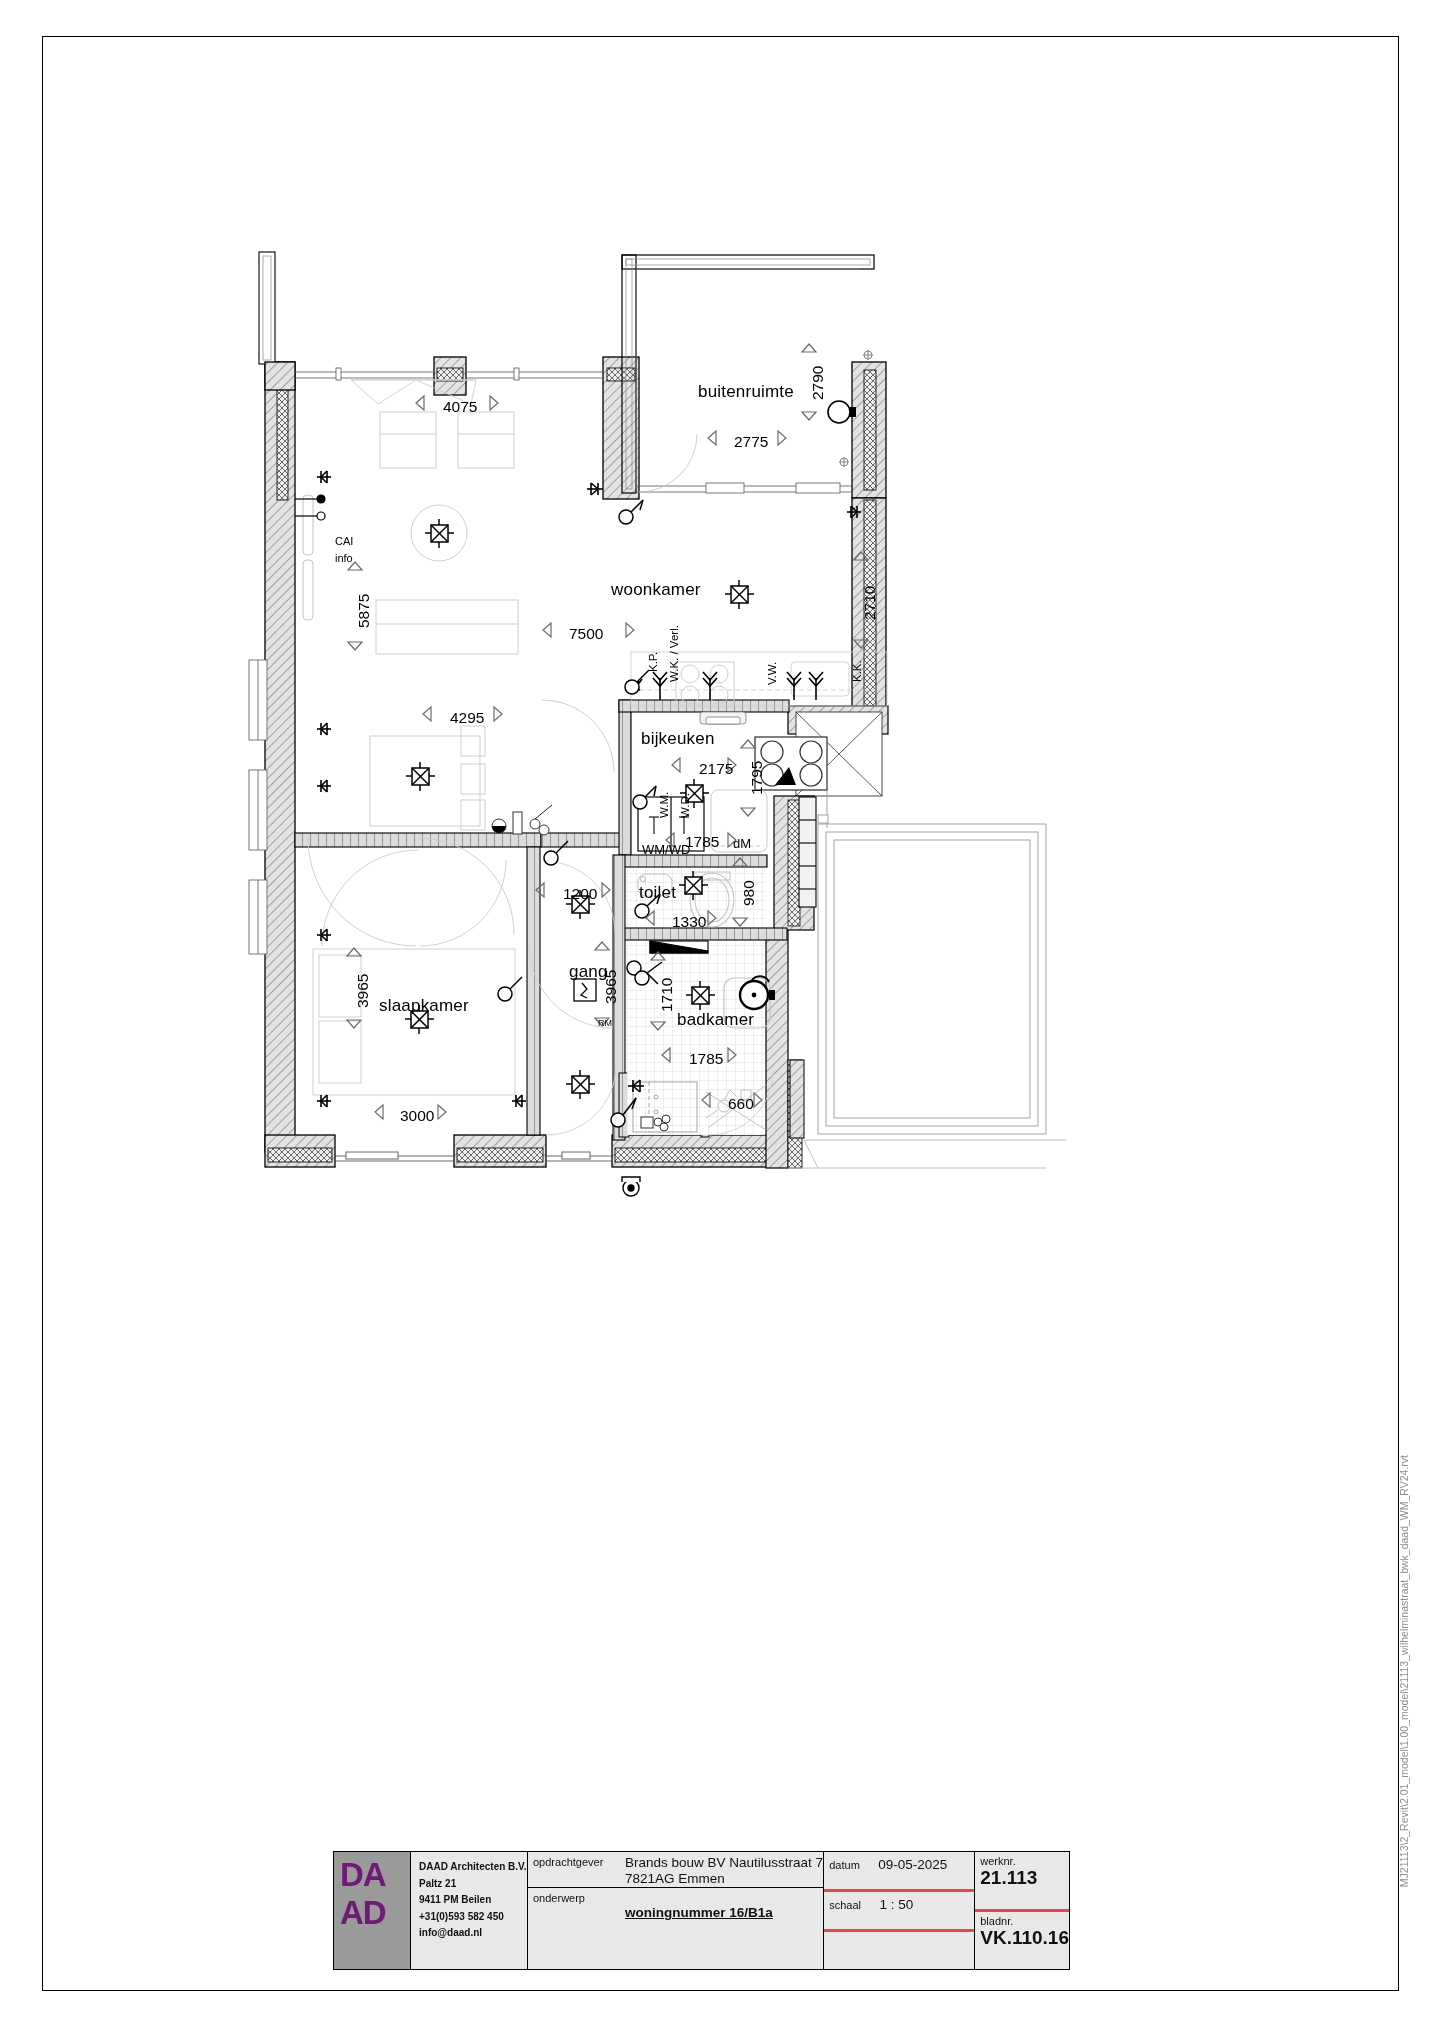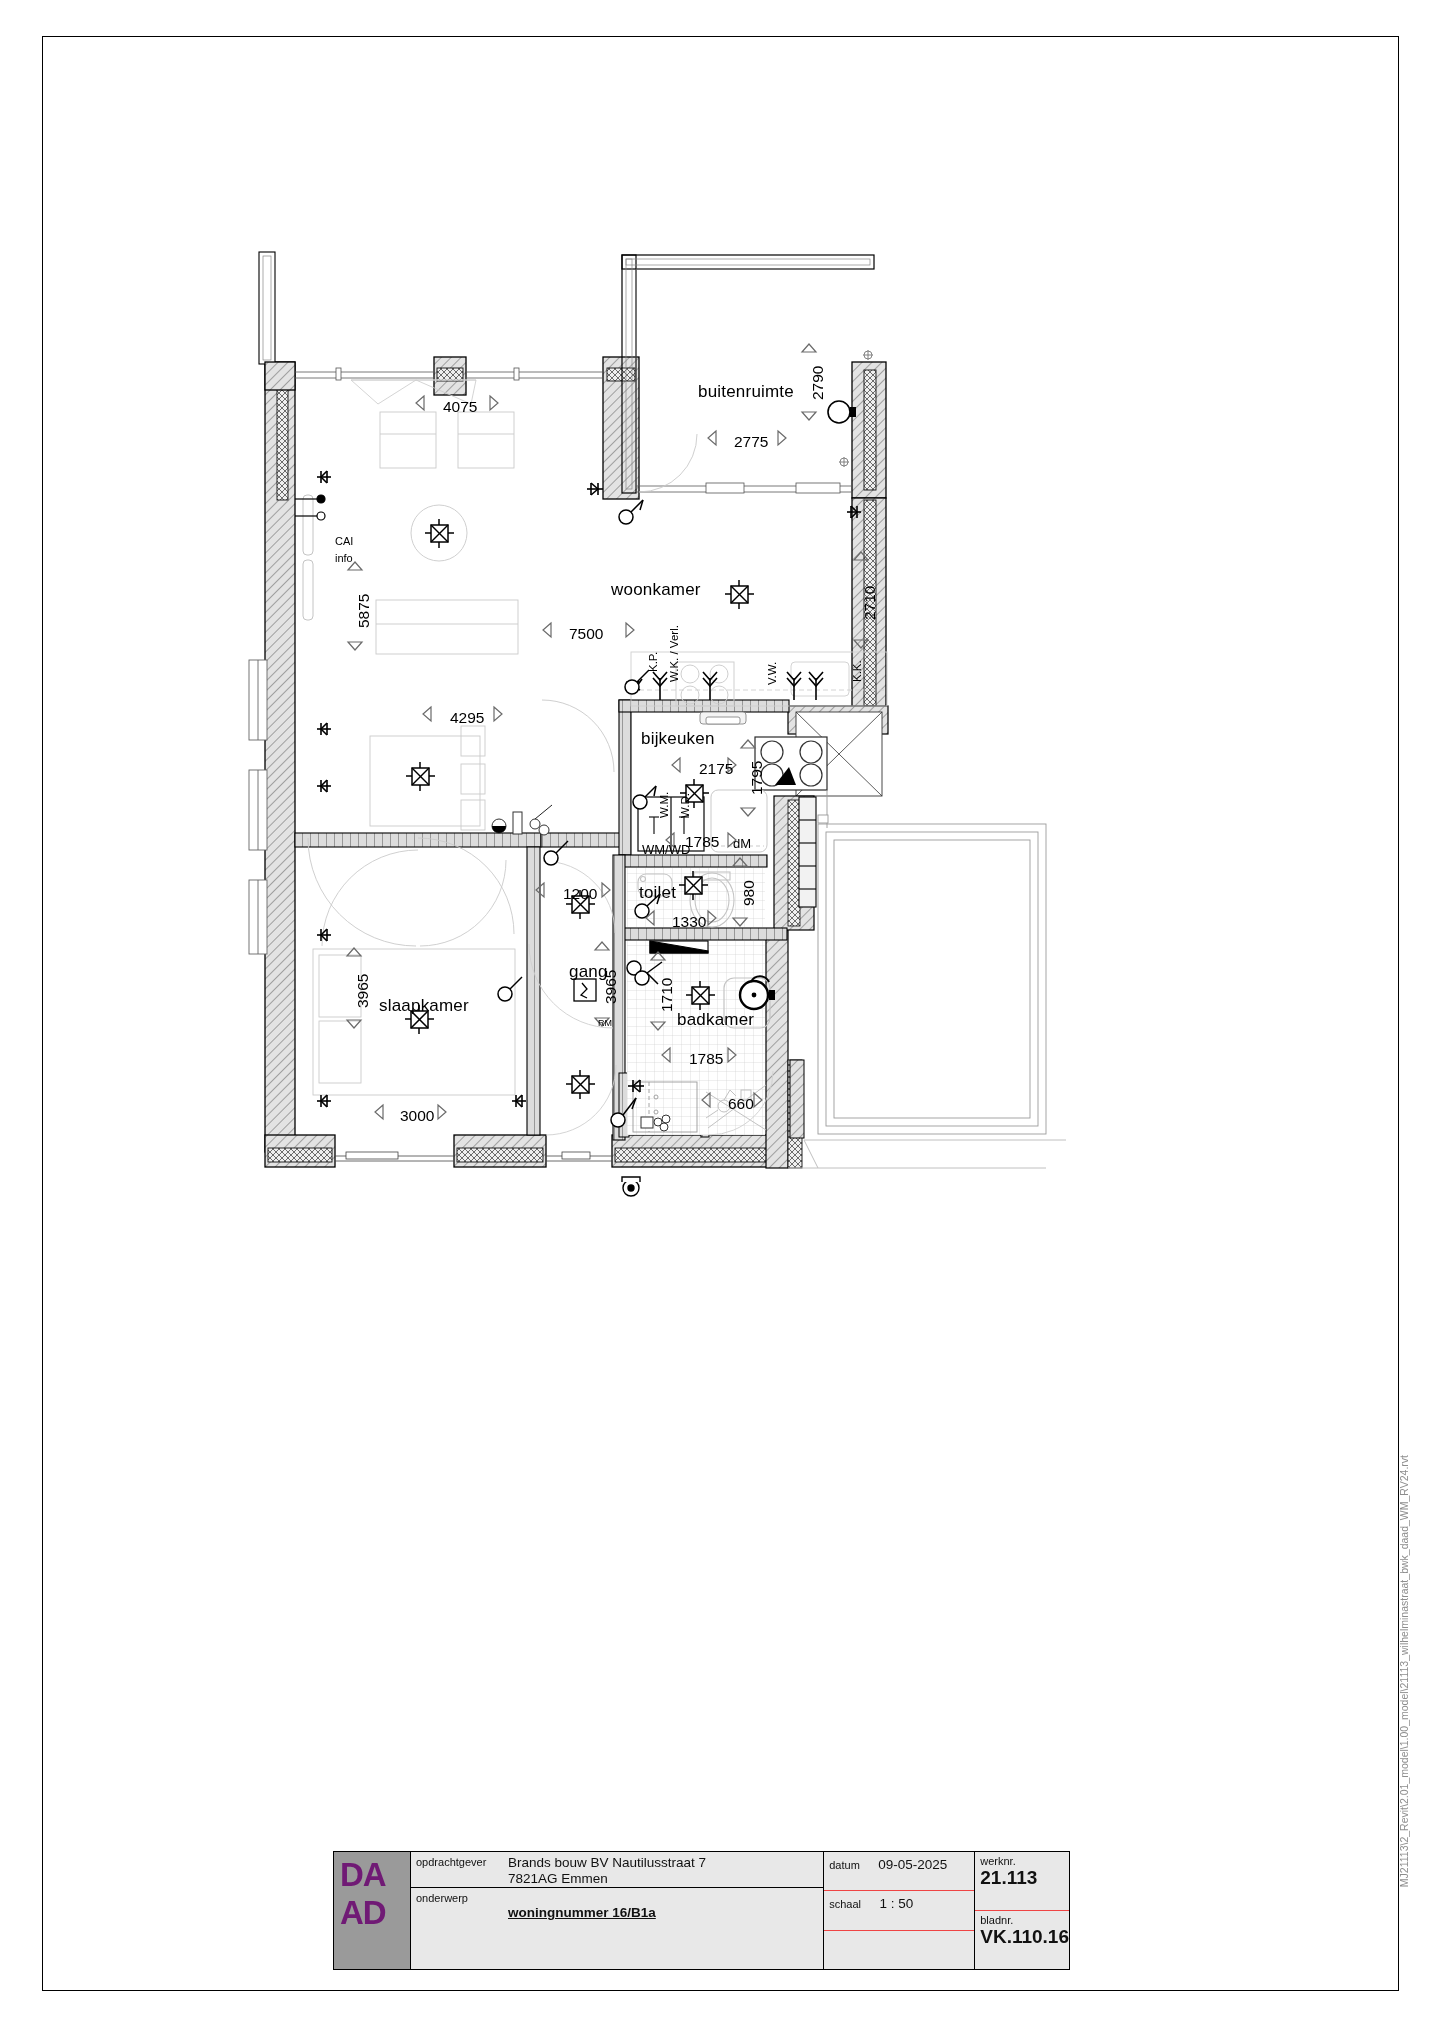--- a/index.html
+++ b/index.html
@@ -37,21 +37,21 @@
   #tb-addr{flex:0 0 108px;padding:7px 0 0 8px;border-right:1px solid #000;}
   #tb-addr div{font-size:10px;font-weight:bold;line-height:16.5px;color:#111;}
   #tb-mid{flex:1 1 auto;display:flex;flex-direction:column;}
   .tbrow{display:flex;border-bottom:1px solid #000;}
   .tbrow:last-child{border-bottom:none;}
   .tb-key{flex:0 0 90px;font-size:11px;padding:4px 0 0 5px;color:#111;}
   .tb-val{flex:1 1 auto;font-size:13.5px;padding:3px 0 0 2px;color:#111;line-height:16px;}
   .tb-val.b{font-weight:bold;text-decoration:underline;}
   #tb-right{flex:0 0 150px;display:flex;flex-direction:column;border-left:1px solid #000;}
   #tb-far{flex:0 0 92px;display:flex;flex-direction:column;border-left:1px solid #000;}
-  .rcell{flex:1 1 0;border-bottom:1px solid #ef4444;padding:3px 0 0 5px;}
+  .rcell{flex:1 1 0;border-bottom:3px solid #ef4444;padding:3px 0 0 5px;}
   .rcell:last-child{border-bottom:none;}
   .rk{font-size:11px;color:#111;}
   .rv{font-size:13.5px;color:#111;padding-left:14px;}
   .fk{font-size:11px;color:#111;}
   .fv{font-size:19px;font-weight:bold;color:#111;line-height:22px;}
 </style>
 </head>
 <body>
 
 <div id="sheet">
@@ -722,20 +722,27 @@
 
   <div id="filepath">MJ21113\2_Revit\2.01_model\1.00_model\21113_wilhelminastraat_bwk_daad_WM_RV24.rvt</div>
 
   <div id="titleblock">
 
     <div id="tb-logo">
       <div class="lg">DA</div>
       <div class="lg lg2">AD</div>
     </div>
 
+    <div id="tb-addr">
+      <div>DAAD Architecten B.V.</div>
+      <div>Paltz 21</div>
+      <div>9411 PM Beilen</div>
+      <div>+31(0)593 582 450</div>
+      <div>info@daad.nl</div>
+    </div>
 
     <div id="tb-mid">
       <div class="tbrow">
         <div class="tb-key">opdrachtgever</div>
         <div class="tb-val">
           <div>Brands bouw BV Nautilusstraat 7</div>
           <div>7821AG  Emmen</div>
         </div>
       </div>
       <div class="tbrow">

